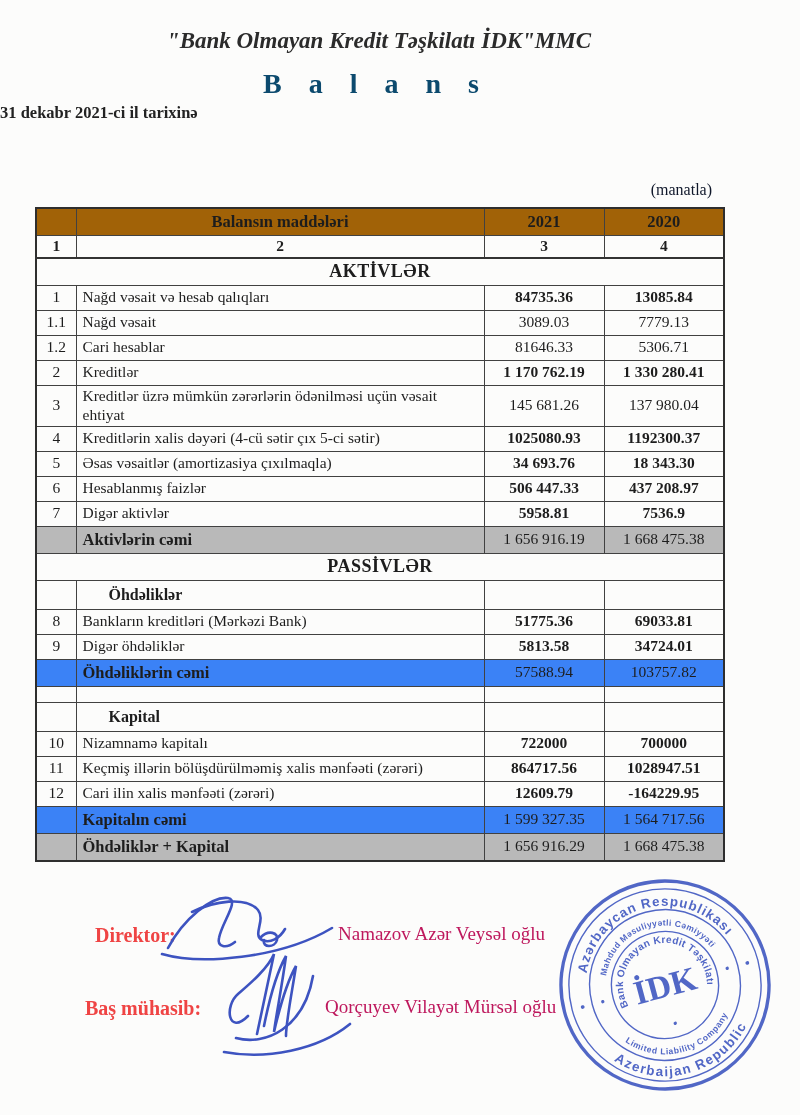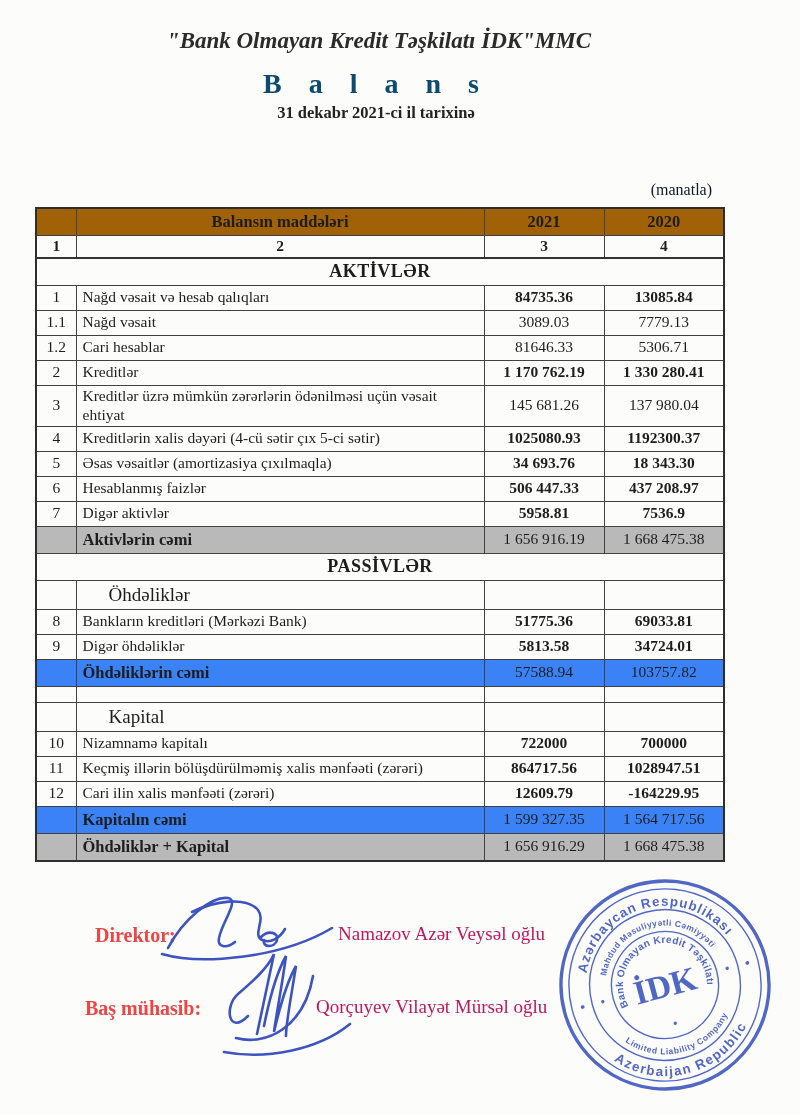--- a/index.html
+++ b/index.html
@@ -8,40 +8,40 @@
     background:#fcfcfb;
     font-family:"Liberation Serif","DejaVu Serif",serif;
     color:#1e1e1e;
   }
   .abs{position:absolute;}
   
   .company-title{top:28px;left:0;width:758px;text-align:center;
     font-style:italic;font-weight:700;font-size:23px;color:#2b2b2b;}
   .doc-title{top:68px;left:0;width:752px;text-align:center;
     font-weight:700;font-size:28px;letter-spacing:10px;color:#0c4a6e;}
-  .doc-date{top:103px;left:0;width:752px;text-align:center;
+  .doc-date{top:103px;left:0;width:752px;text-align:left;
     font-weight:700;font-size:16.5px;color:#222;}
   .manatla{top:181px;left:0;width:712px;text-align:right;
     font-weight:400;font-size:16px;color:#0f172a;}
   
   table.bal{border-collapse:collapse;table-layout:fixed;
     position:absolute;left:35px;top:207px;width:688px;
     border:2.5px solid #2e2e2e;}
   table.bal td{border:1.5px solid #414141;padding:1px 6px;
     font-size:15.5px;line-height:1.22;color:#1d1d1d;overflow:hidden;}
   td.num-cell{text-align:center;padding:1px 1px;}
   td.val-cell{text-align:center;}
   tr.row-header td{background:#a16207;font-weight:700;text-align:center;
     font-size:16.5px;height:24px;}
   tr.row-numbering td{text-align:center;font-weight:700;height:18px;
     border-bottom:2.5px solid #333;}
   tr.row-section td{text-align:center;font-weight:700;font-size:18px;
     letter-spacing:.5px;height:24px;}
   tr.row-subsection td{height:26px;}
-  tr.row-subsection td.label-cell{font-weight:400;font-size:19px;padding-left:32px;}
+  tr.row-subsection td.label-cell{font-weight:700;font-size:16px;padding-left:32px;}
   tr.row-data td{height:22px;}
   tr.row-total td{height:24px;}
   tr.row-total td.label-cell{font-weight:700;font-size:16.5px;}
   tr.shade-dark td{background:#b9b9b9;}
   tr.shade-light td{background:#3b82f6;}
   tr.bold-vals td.val-cell{font-weight:700;}
   tr.row-empty td{height:13px;}
   
   .sig-label{font-weight:700;font-size:20px;color:#ef4444;}
   .sig-name{font-weight:400;font-size:19px;color:#be185d;white-space:nowrap;}
@@ -209,21 +209,21 @@
         <td class="label-cell">Öhdəliklər + Kapital</td>
         <td class="val-cell">1 656 916.29</td>
         <td class="val-cell">1 668 475.38</td>
       </tr>
     </tbody>
 </table>
 
 <div class="abs sig-label" style="left:95px;top:924px">Direktor:</div>
 <div class="abs sig-name" style="left:338px;top:923px">Namazov Azər Veysəl oğlu</div>
 <div class="abs sig-label" style="left:85px;top:997px">Baş mühasib:</div>
-<div class="abs sig-name" style="left:316px;top:996px">Qorçuyev Vilayət Mürsəl oğlu</div>
+<div class="abs sig-name" style="left:325px;top:996px">Qorçuyev Vilayət Mürsəl oğlu</div>
 
 <svg class="abs sig-svg" style="left:158px;top:888px" width="180" height="82" viewBox="0 0 180 82">
   <g fill="none" stroke="#3d53c0" stroke-width="2.6" stroke-linecap="round">
     <path d="M10 60 C 26 30 54 8 70 10 C 82 12 64 34 61 50 C 59 59 68 61 77 54"></path>
     <path d="M34 24 C 56 13 88 8 100 22 C 108 32 94 47 104 52 C 112 56 122 50 127 41"></path>
     <path d="M103 49 c 7 -7 18 -5 16 3 c -2 8 -15 8 -13 0"></path>
     <path d="M4 66 C 42 77 122 71 174 40"></path>
   </g>
 </svg>
 

